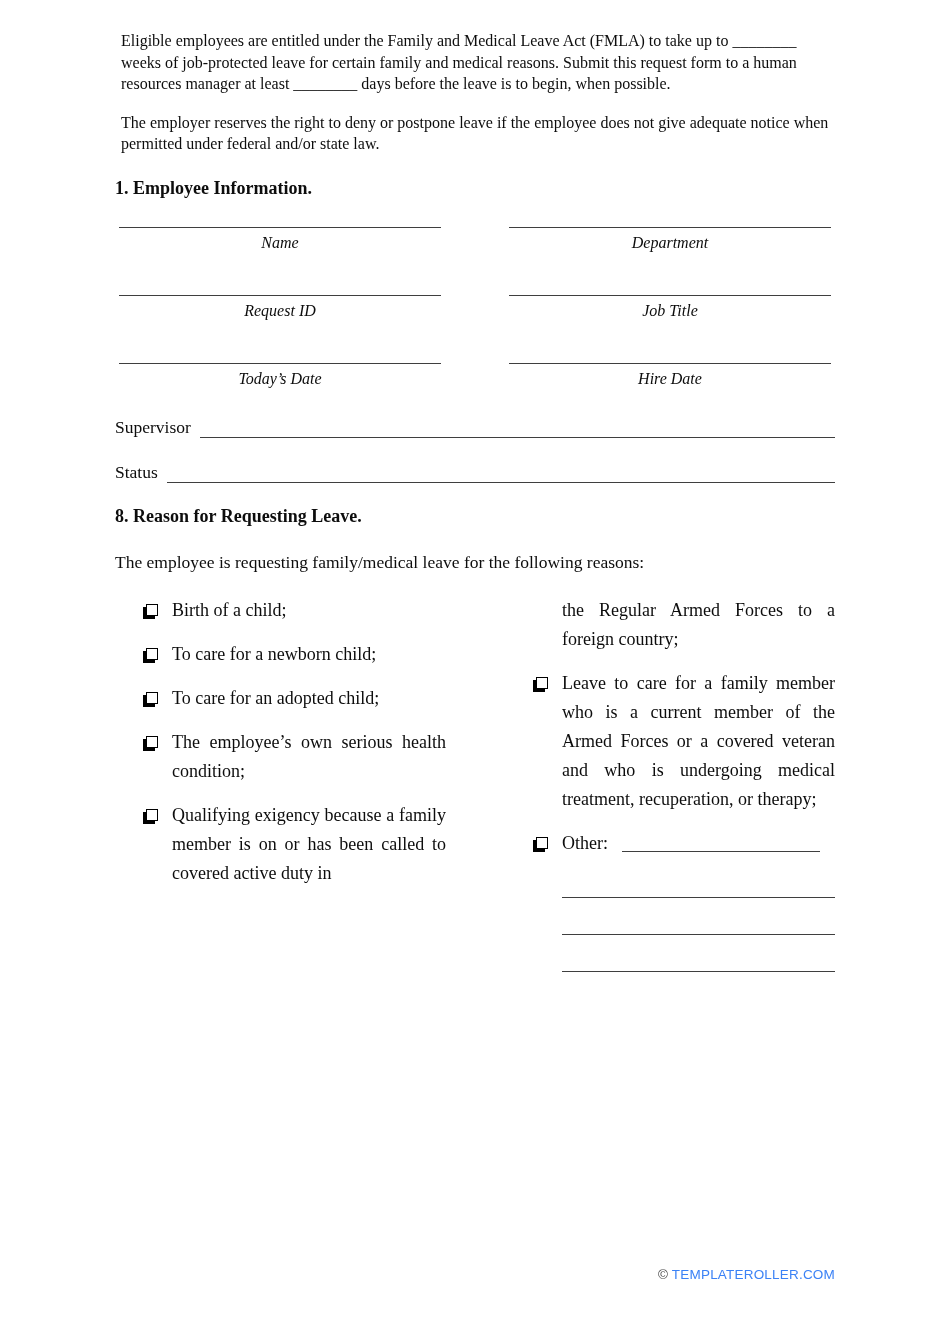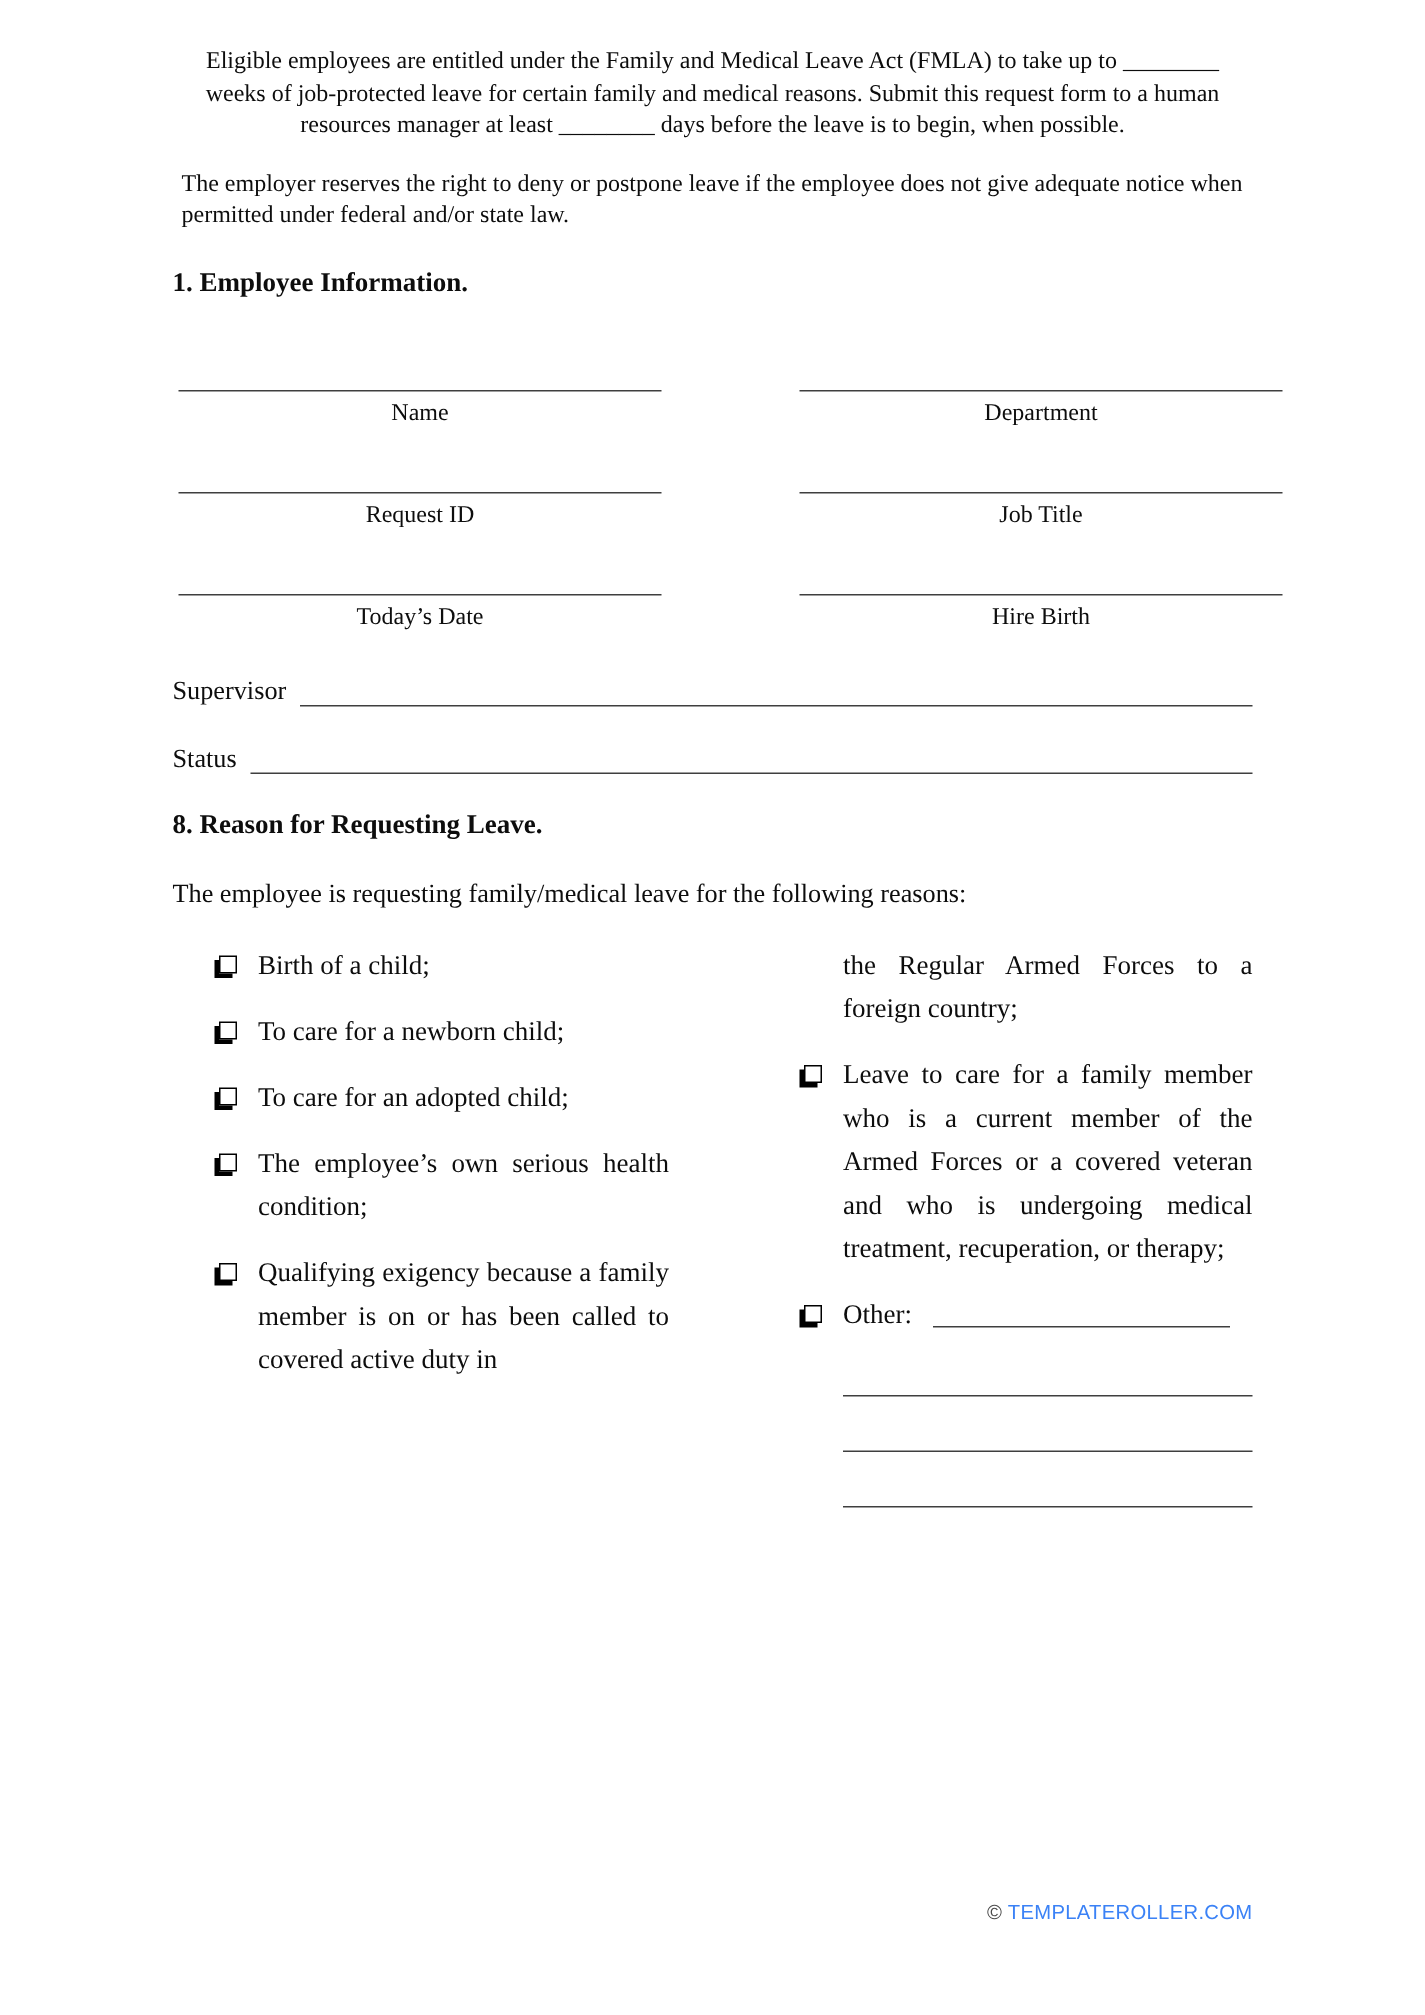--- a/index.html
+++ b/index.html
@@ -16,33 +16,34 @@
 
   
   .doc-title {
     margin:0; padding-top:104px;
     font-size:34px; line-height:44px;
     font-weight:bold; text-align:center;
     letter-spacing:0.3px;
   }
 
   
-  .intro  { margin:30px 6px 16px; font-size:16px; line-height:21.5px; text-align:center; }
+  .intro  { margin:30px 6px 16px; font-size:16px; line-height:21.5px; text-align:left; }
   .notice { margin:17px 6px 0; font-size:16px; line-height:21.5px; text-align:left; }
 
   
   .section-heading { margin:22px 0 0; font-size:18px; line-height:23px; font-weight:bold; }
 
   
   .fields {
-    margin-top:60px;
+    margin-top:27px;
     display:grid;
     grid-template-columns:322px 322px;
-    column-gap:92px;
+    column-gap:68px;
     padding:0 4px;
+    font-style:italic;
   }
   .field { margin-bottom:42px; }
   .field:nth-last-child(-n+2) { margin-bottom:0; }
   .field .line { border-top:1.8px solid #3f3f3f; height:0; }
   .field .label { text-align:center; padding-top:5px; font-size:16px; line-height:20px; }
 
   
   .inline-field { display:flex; align-items:flex-end; font-size:17.5px; line-height:22px; }
   .inline-field.supervisor { margin-top:22px; }
   .inline-field.status     { margin-top:18px; }
@@ -117,21 +118,21 @@
       <div class="field">
         <div class="line"></div>
         <div class="label">Job Title</div>
       </div>
       <div class="field">
         <div class="line"></div>
         <div class="label">Today’s Date</div>
       </div>
       <div class="field">
         <div class="line"></div>
-        <div class="label">Hire Birth</div>
+        <div class="label">Hire Date</div>
       </div>
     </div>
 
     <div class="inline-field supervisor">
       <span>Supervisor</span>
       <div class="rule"></div>
     </div>
 
     <div class="inline-field status">
       <span>Status</span>

